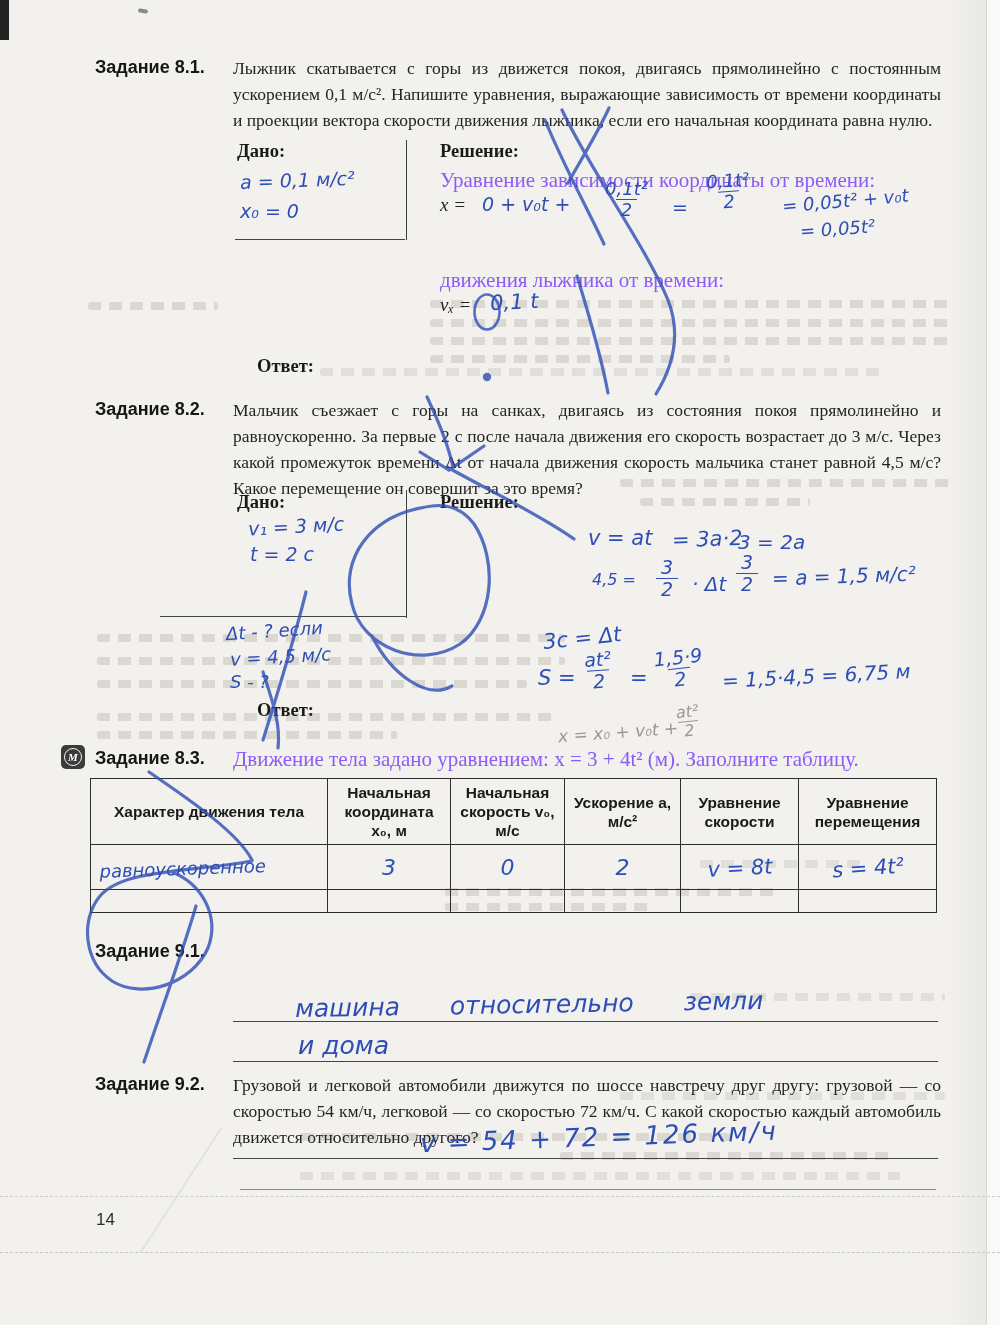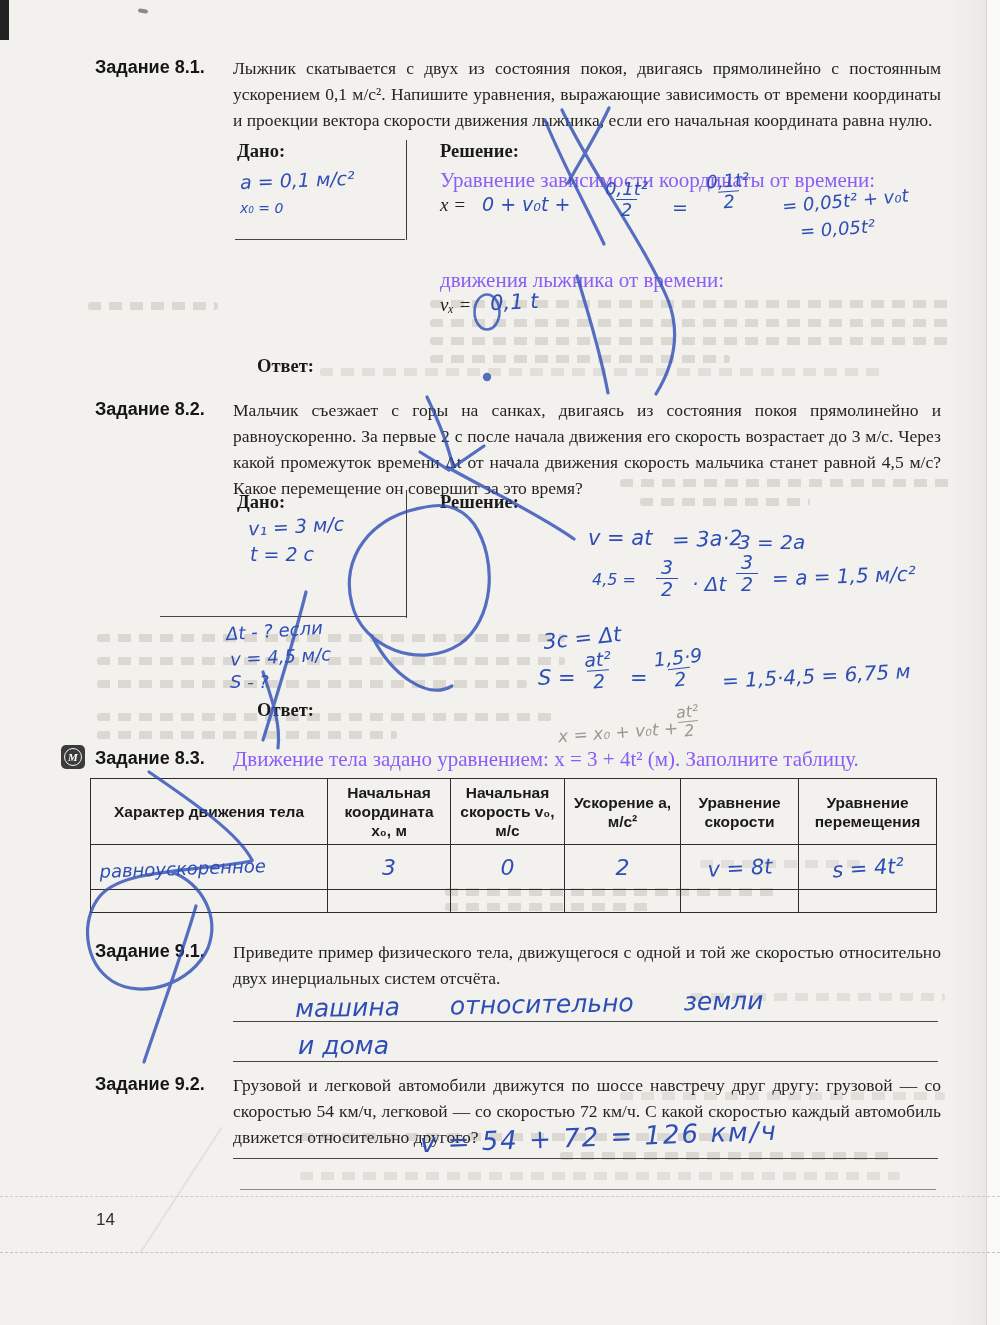--- a/index.html
+++ b/index.html
@@ -68,28 +68,28 @@
 
   <div class="abs" style="left:0;top:0;width:9px;height:40px;background:#222"></div>
   <div class="abs" style="left:138px;top:9px;width:10px;height:4px;background:#8a8a88;transform:rotate(8deg);border-radius:2px"></div>
   <div class="abs" style="left:986px;top:0;width:14px;height:1325px;background:#f9f9f7;border-left:1px solid #d8d6d2"></div>
   <div class="abs" style="left:948px;top:0;width:38px;height:1325px;background:linear-gradient(90deg,rgba(0,0,0,0) 0,rgba(0,0,0,.035) 100%)"></div>
   <div class="crease" style="left:0;top:1196px;width:1000px"></div>
   <div class="crease" style="left:0;top:1252px;width:1000px;border-top-color:#bfbdb7"></div>
   <div class="abs" style="left:180px;top:1115px;width:1.5px;height:150px;background:#d9d7d2;transform:rotate(33deg);opacity:.6"></div>
 
   <span class="abs tasklbl content" style="left:95px;top:57px">Задание 8.1.</span>
-  <div class="abs body content" style="left:233px;top:55px;width:708px">Лыжник скатывается с двух из состояния покоя, двигаясь прямолинейно с постоянным ускорением 0,1 м/с². Напишите уравнения, выражающие зависимость от времени координаты и проекции вектора скорости движения лыжника, если его начальная координата равна нулю.</div>
+  <div class="abs body content" style="left:233px;top:55px;width:708px">Лыжник скатывается с горы из движется покоя, двигаясь прямолинейно с постоянным ускорением 0,1 м/с². Напишите уравнения, выражающие зависимость от времени координаты и проекции вектора скорости движения лыжника, если его начальная координата равна нулю.</div>
 
   <span class="abs bserif content" style="left:237px;top:141px">Дано:</span>
   <div class="abs vdiv content" style="left:406px;top:140px;height:100px"></div>
   <span class="abs bserif content" style="left:440px;top:141px">Решение:</span>
 
   <span class="abs hw content" style="left:240px;top:169px;font-size:19px;transform:rotate(-2deg)">a = 0,1 м/с²</span>
-  <span class="abs hw content" style="left:240px;top:200px;font-size:14px">x₀ = 0</span>
+  <span class="abs hw content" style="left:240px;top:200px;font-size:19px">x₀ = 0</span>
   <div class="abs hrule content" style="left:235px;top:239px;width:170px"></div>
 
   <span class="abs oneline content" style="left:440px;top:168px">Уравнение зависимости координаты от времени:</span>
   <span class="abs mathvar content" style="left:440px;top:194px">x =</span>
 
   <span class="abs hw content" style="left:482px;top:193px;font-size:19px">0 + v₀t +</span>
   <span class="abs hw frac content" style="left:600px;top:180px;font-size:18px">
       <span class="num">0,1t²</span>
       <span class="den">2</span>
     </span>
@@ -196,21 +196,20 @@
             <td></td>
         <td></td>
             <td></td>
             <td></td>
       </tr>
     </tbody>
       </table>
   </div>
 
   <span class="abs tasklbl content" style="left:95px;top:941px">Задание 9.1.</span>
-  <div class="abs body content" style="left:233px;top:939px;width:708px">Приведите пример физического тела, движущегося с одной и той же скоростью относительно двух инерциальных систем отсчёта.</div>
   <div class="abs hrule content" style="left:233px;top:1021px;width:705px"></div>
   <div class="abs hrule content" style="left:233px;top:1061px;width:705px"></div>
   <span class="abs hw content" style="left:295px;top:990px;font-size:25px;word-spacing:42px;transform:rotate(-1deg)">машина   относительно   земли</span>
   <span class="abs hw content" style="left:298px;top:1031px;font-size:25px">и дома</span>
 
   <span class="abs tasklbl content" style="left:95px;top:1074px">Задание 9.2.</span>
   <div class="abs body content" style="left:233px;top:1072px;width:708px">Грузовой и легковой автомобили движутся по шоссе навстречу друг другу: грузовой — со скоростью 54 км/ч, легковой — со скоростью 72 км/ч. С какой скоростью каждый автомобиль движется относительно другого?</div>
   <div class="abs hrule content" style="left:233px;top:1158px;width:705px"></div>
   <div class="abs content" style="left:240px;top:1189px;width:696px;border-top:1.2px solid #8d8b86"></div>
   <span class="abs hw content" style="left:420px;top:1122px;font-size:26px;letter-spacing:2px;transform:rotate(-2deg)">v = 54 + 72 = 126 км/ч</span>

